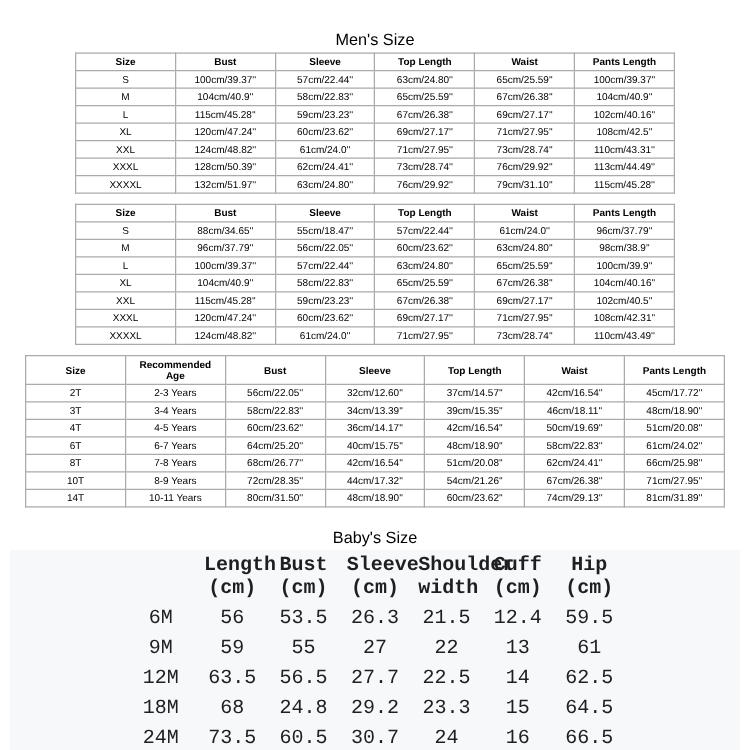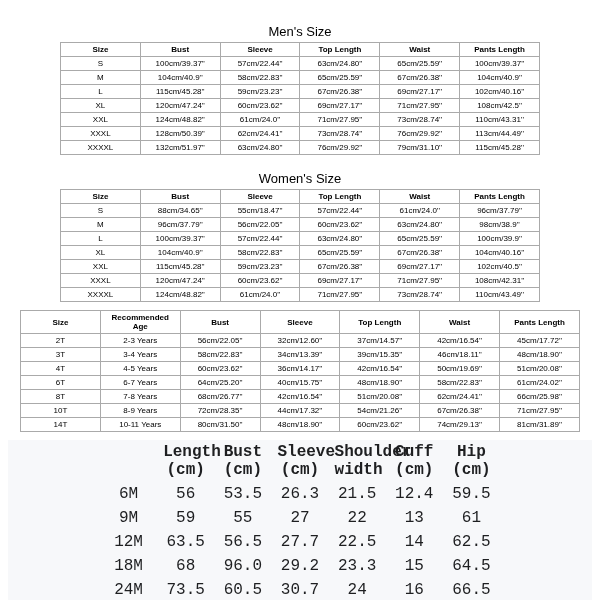--- a/index.html
+++ b/index.html
@@ -86,21 +86,20 @@
           <td>63cm/24.80''</td>
           <td>76cm/29.92''</td>
           <td>79cm/31.10''</td>
           <td>115cm/45.28''</td>
         </tr>
       </tbody>
     </table>
 </div>
 
 <div>
-  <div class="section-title">Women's Size</div>
   <table class="t1">
       <thead>
         <tr id="wh">
           <th>Size</th>
           <th>Bust</th>
           <th>Sleeve</th>
           <th>Top Length</th>
           <th>Waist</th>
           <th>Pants Length</th>
         </tr>
@@ -241,20 +240,21 @@
           <td>48cm/18.90''</td>
           <td>60cm/23.62''</td>
           <td>74cm/29.13''</td>
           <td>81cm/31.89''</td>
         </tr>
       </tbody>
     </table>
 </div>
 
 <div>
+  <div class="section-title">Baby's Size</div>
   <div class="baby-wrap">
     <table class="t3">
         <thead>
           <tr id="bh">
             <th></th>
             <th>Length (cm)</th>
             <th>Bust (cm)</th>
             <th>Sleeve (cm)</th>
             <th>Shoulder width</th>
             <th>Cuff (cm)</th>
@@ -285,21 +285,21 @@
             <td>63.5</td>
             <td>56.5</td>
             <td>27.7</td>
             <td>22.5</td>
             <td>14</td>
             <td>62.5</td>
           </tr>
           <tr>
             <td>18M</td>
             <td>68</td>
-            <td>96.0</td>
+            <td>24.8</td>
             <td>29.2</td>
             <td>23.3</td>
             <td>15</td>
             <td>64.5</td>
           </tr>
           <tr>
             <td>24M</td>
             <td>73.5</td>
             <td>60.5</td>
             <td>30.7</td>

